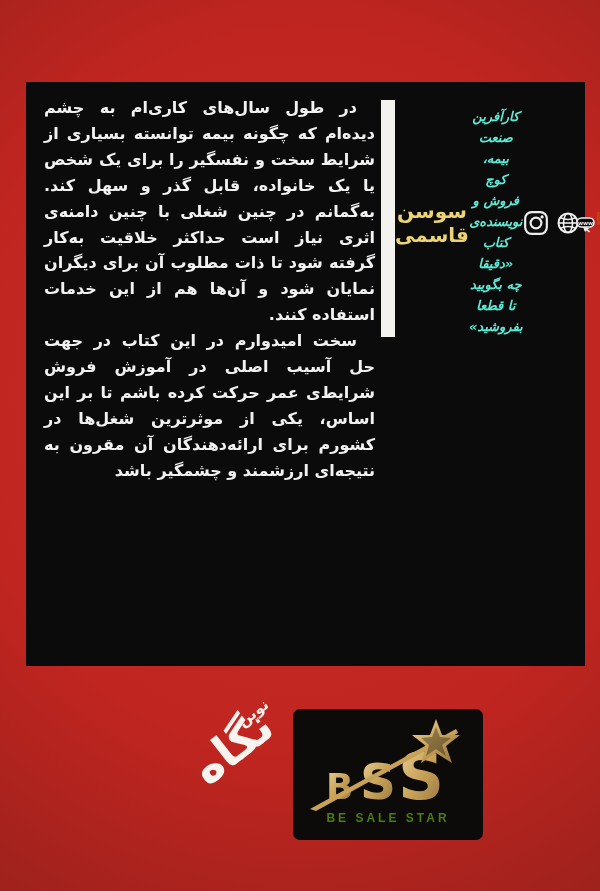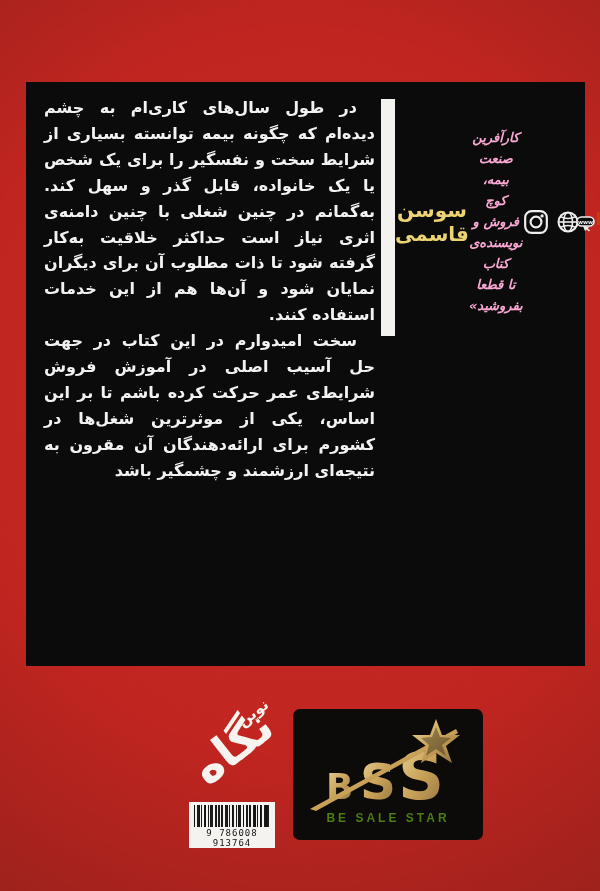--- a/index.html
+++ b/index.html
@@ -31,21 +31,21 @@
   }
   .photo-frame{
     width:160px;height:223px;background:#f4f2ee;padding:7px;
   }
   .photo-frame svg{display:block;width:100%;height:100%;}
   .author-name{
     margin-top:9px;color:#ecd472;font-size:20px;font-weight:700;
     direction:rtl;text-align:center;letter-spacing:0.5px;
   }
   .author-bio{
-    margin-top:7px;color:#f9a8d4;font-size:13px;line-height:21px;
+    margin-top:7px;color:#5eead4;font-size:13px;line-height:21px;
     font-style:italic;direction:rtl;text-align:center;font-weight:600;
   }
   .social-row{
     margin-top:9px;display:flex;align-items:center;gap:7px;
   }
   .website{
     margin-top:3px;color:#c2410c;font-size:18px;font-weight:700;
     letter-spacing:0.4px;font-family:"Liberation Sans","DejaVu Sans",sans-serif;
   }
   
@@ -137,20 +137,21 @@
           <path d="M46 60 C44 110 40 130 30 148 L56 170 C50 140 50 110 50 84 Z" fill="#17120f"></path>
           <path d="M114 60 C116 110 120 130 130 148 L104 170 C110 140 110 110 110 84 Z" fill="#17120f"></path>
         </svg>
       </div>
 
       <div class="author-name">سوسن قاسمی</div>
 
       <div class="author-bio">
         <div>کارآفرین صنعت بیمه،</div>
         <div>کوچ فروش و نویسنده‌ی کتاب</div>
+        <div>«دقیقا چه بگویید</div>
         <div>تا قطعا بفروشید»</div>
       </div>
 
       <div class="social-row">
         <svg width="26" height="26" viewBox="0 0 24 24">
           <rect x="2" y="2" width="20" height="20" rx="6" fill="none" stroke="#eeeeee" stroke-width="2"></rect>
           <circle cx="12" cy="12" r="5" fill="none" stroke="#eeeeee" stroke-width="2"></circle>
           <circle cx="17.6" cy="6.4" r="1.5" fill="#eeeeee"></circle>
         </svg>
         <svg width="40" height="26" viewBox="0 0 40 26">
@@ -168,24 +169,20 @@
       <div class="website">besalestar.ir</div>
 
     </div>
   </div>
 
   <div class="negah">
     <span class="negah-main">نگاه</span>
     <span class="negah-sub">نوین</span>
   </div>
 
-  <div class="barcode-box">
-    <div class="bars"></div>
-    <div class="barcode-number">9 786008 913764</div>
-  </div>
 
   <div class="bss-box">
     <svg width="160" height="96" viewBox="0 0 160 96">
       <defs>
         <linearGradient id="gold" x1="0" y1="0" x2="1" y2="1">
           <stop offset="0" stop-color="#ecd49a"></stop>
           <stop offset="0.5" stop-color="#c9a258"></stop>
           <stop offset="1" stop-color="#8d6f3e"></stop>
         </linearGradient>
       </defs>

